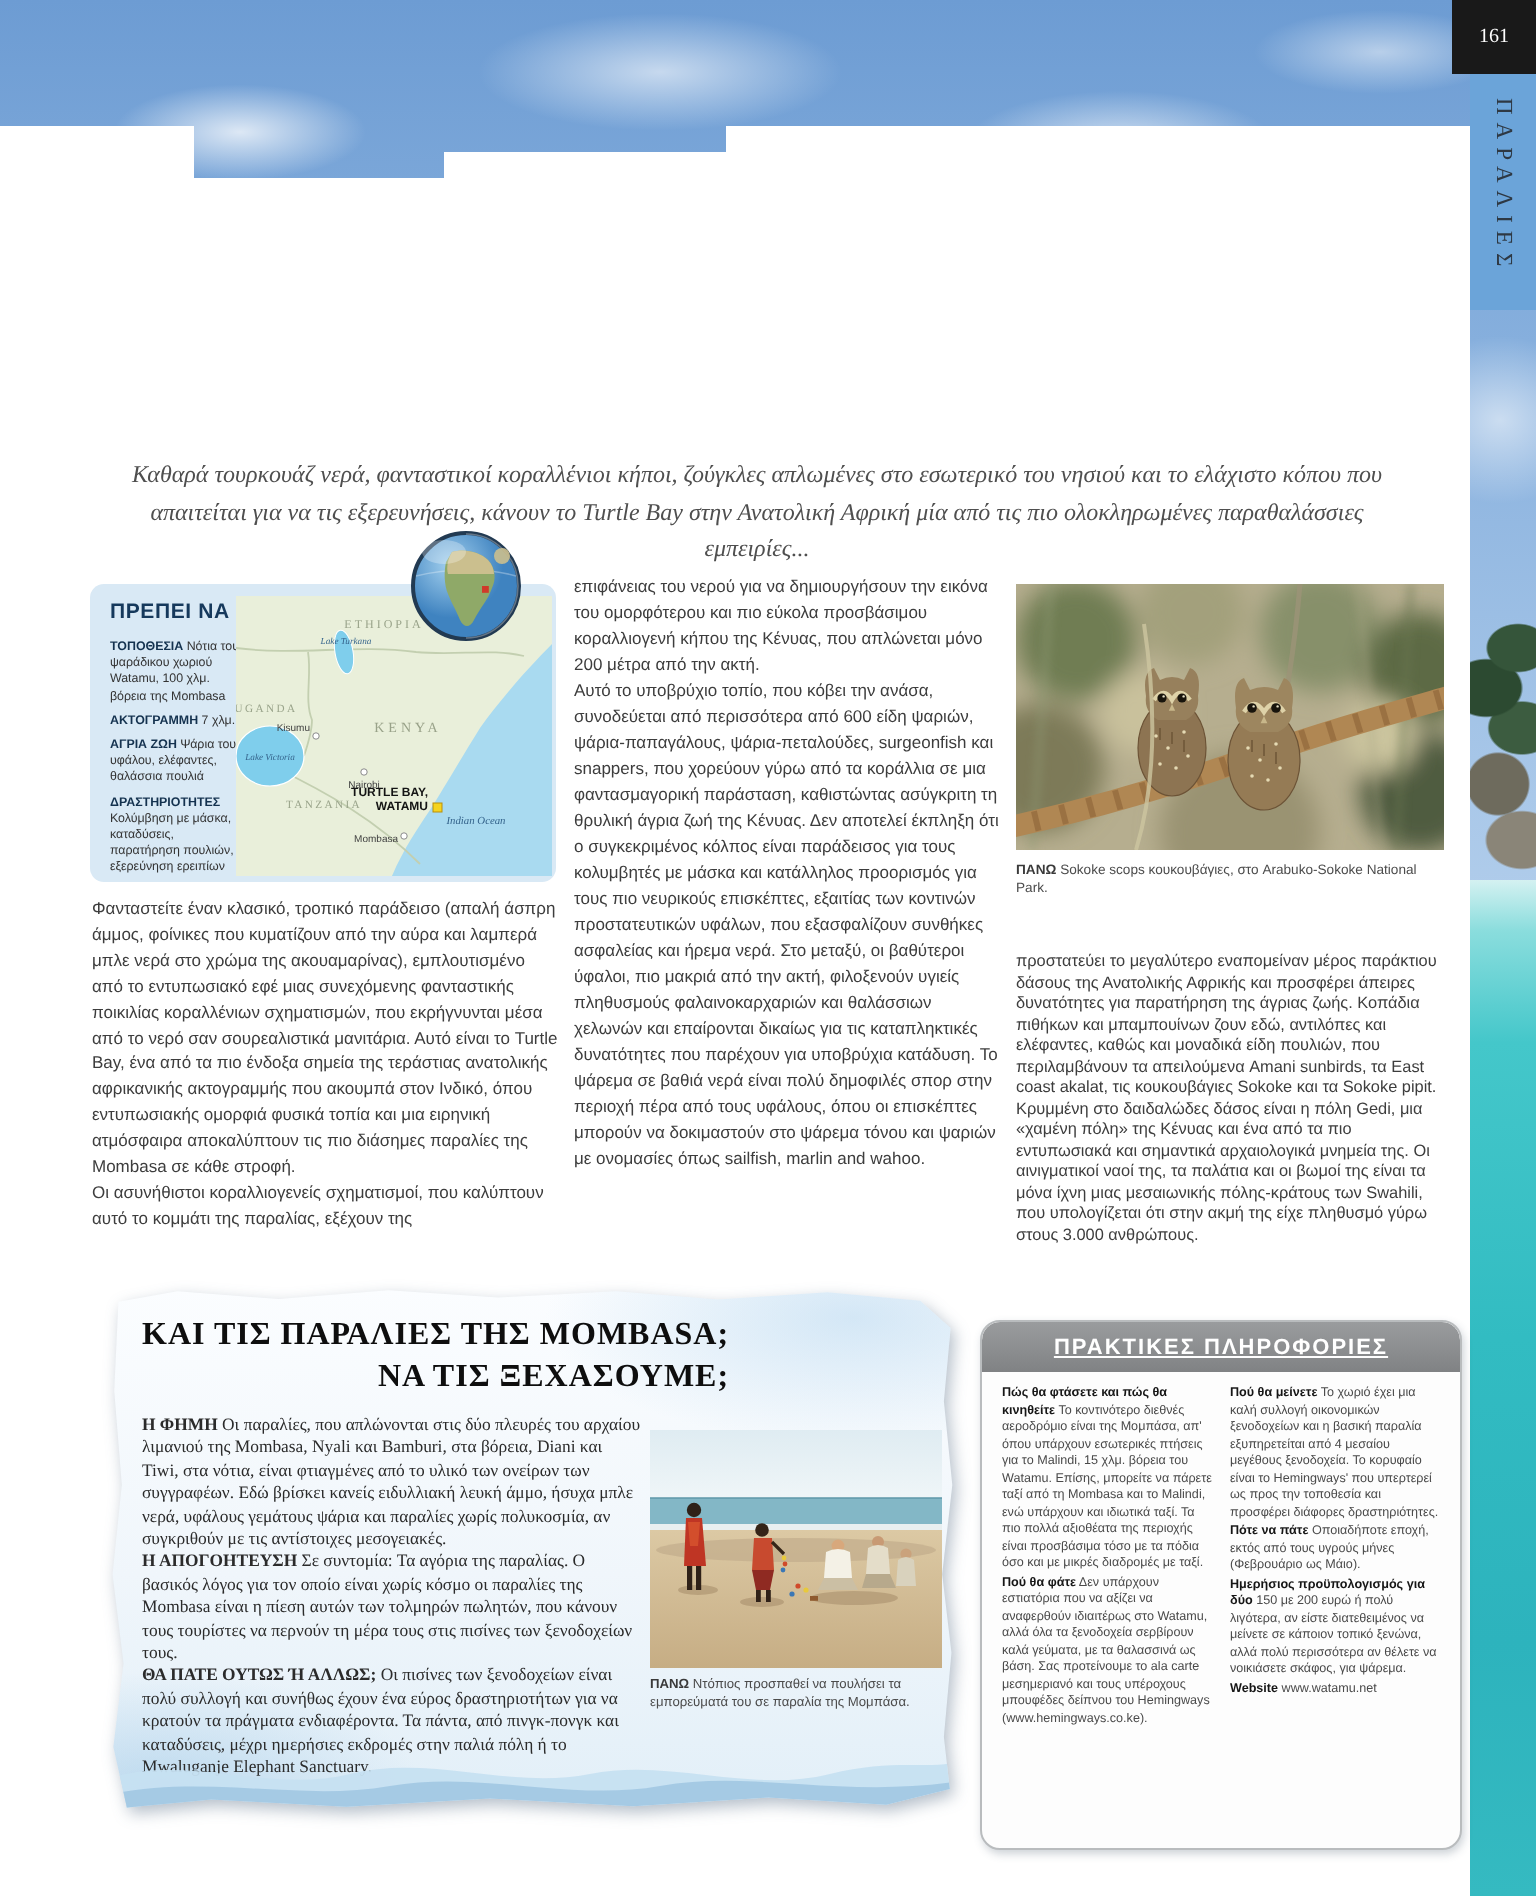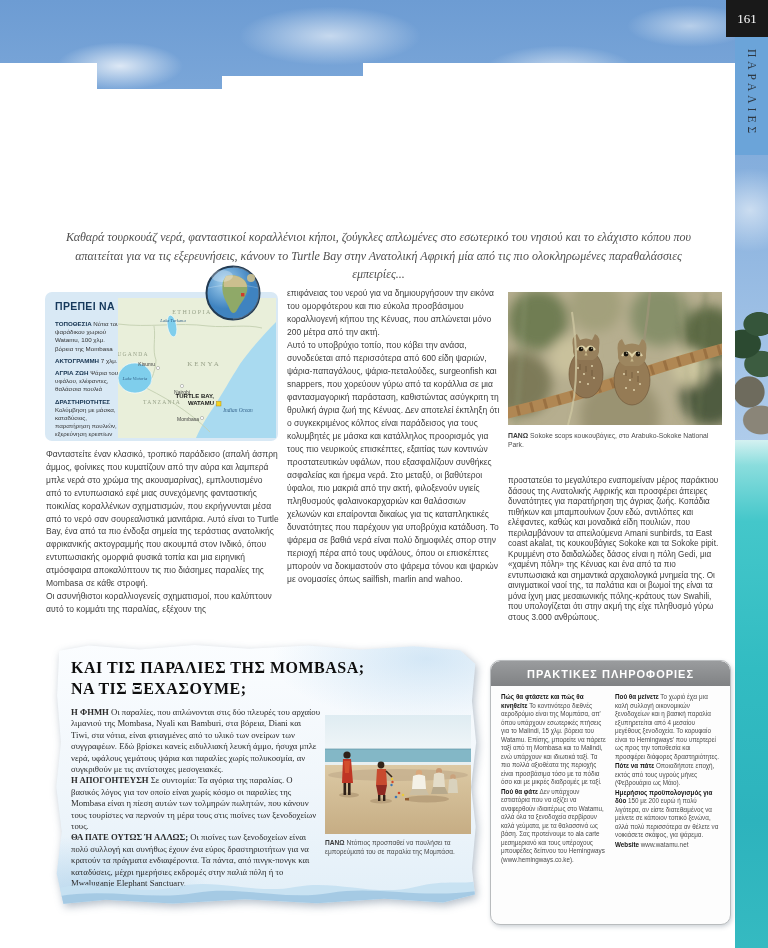--- a/index.html
+++ b/index.html
@@ -29,21 +29,21 @@
     background:linear-gradient(180deg,#d4f1f1 0%, #8adddd 5%, #44c7ca 16%, #32bcc2 45%, #2db3bd 75%, #35bac1 100%);
   }
 
   
   .page { position:absolute; left:0; top:0; width:735px; height:948px; background:#ffffff;
     clip-path:polygon(0 63px,97px 63px,97px 89px,222px 89px,222px 76px,363px 76px,363px 63px,735px 63px,735px 948px,0 948px);
   }
 
   
   .pagenum { position:absolute; left:726px; top:0; width:42px; height:37px; background:#191919;
-    color:#fff; font-family:"Liberation Serif", serif; font-size:13px; display:flex; align-items:center; justify-content:center; z-index:6; }
+    color:#fff; font-family:"Liberation Serif", serif; font-size:10px; display:flex; align-items:center; justify-content:center; z-index:6; }
   .section-strip { position:absolute; left:735px; top:37px; width:33px; height:118px; background:#6ba4d9; z-index:6;
     display:flex; justify-content:center; padding-top:12px; }
   .section-strip span { writing-mode:vertical-rl; font-family:"Liberation Serif", serif; font-size:11.5px;
     letter-spacing:4px; color:#2e3843; }
 
   
   .title-wrap { position:absolute; left:45px; top:138px; width:677px; text-align:center; z-index:4; }
   .title1 { font-family:"Liberation Serif", serif; font-size:30px; letter-spacing:3px; color:#191919; line-height:36px; }
   .title2 { font-family:"Liberation Serif", serif; font-size:26px; letter-spacing:2px; color:#191919; line-height:36px; }
   .intro { position:absolute; left:51px; top:228px; width:655px; text-align:center; z-index:4;
@@ -74,33 +74,33 @@
   .mombasa-wrap { position:absolute; left:55px; top:643px; width:422px; height:262px; z-index:5;
     filter:drop-shadow(2px 3px 4px rgba(40,70,100,.35)); }
   .mombasa-box { position:absolute; inset:0;
     background:
       radial-gradient(220px 90px at 88% 6%, rgba(165,205,235,.45), rgba(165,205,235,0) 70%),
       radial-gradient(200px 90px at 6% 96%, rgba(150,195,228,.5), rgba(150,195,228,0) 65%),
       linear-gradient(180deg,#fbfdff 0%, #f0f6fb 55%, #e2eff8 100%);
     clip-path:polygon(1% 3%,8% 1%,20% 2.5%,33% .8%,46% 2.2%,60% 1%,72% 2.6%,85% 1.2%,96% 2.8%,99.6% 8%,98.8% 22%,99.8% 38%,98.6% 55%,99.7% 70%,98.8% 86%,99.5% 96%,92% 99%,78% 97.6%,62% 99.3%,45% 97.8%,28% 99.4%,12% 98%,2% 99.5%,.4% 88%,1.6% 72%,.3% 55%,1.4% 38%,.5% 20%);
   }
   .m-title { position:absolute; left:16px; top:14px; font-family:"Liberation Serif", serif; font-weight:bold;
-    font-size:16px; line-height:21px; letter-spacing:.5px; color:#0e0e0e; }
+    font-size:16px; line-height:21px; letter-spacing:.5px; color:#0e0e0e;text-align:right; }
   .m-text { position:absolute; left:16px; top:64px; width:250px; font-family:"Liberation Serif", serif;
     font-size:8.7px; line-height:11.4px; color:#2b2b2b; }
   .m-text b { font-family:"Liberation Serif", serif; }
   .m-photo { position:absolute; left:270px; top:72px; width:146px; height:119px; overflow:hidden; }
   .m-caption { position:absolute; left:270px; top:196px; width:146px; font-size:6.6px; line-height:8.8px; color:#4c4c4c; }
   .m-wave { position:absolute; left:0; bottom:0; width:422px; height:40px; }
 
   
   .practical { position:absolute; left:490px; top:660px; width:241px; height:265px; background:#fdfdfd;
     border:1px solid #b9bcbe; border-radius:10px; z-index:5; box-shadow:1px 2px 4px rgba(60,80,100,.25); overflow:hidden; }
   .p-header { height:25px; background:linear-gradient(#9a9c9e,#808284); border-radius:9px 9px 0 0;
-    display:flex; align-items:center; justify-content:center; color:#fff; font-weight:bold; font-size:11px; letter-spacing:1px; }
+    display:flex; align-items:center; justify-content:center; color:#fff; font-weight:bold; font-size:11px; letter-spacing:1px;text-decoration:underline; }
   .p-body { padding:7px 10px; column-count:2; column-gap:9px; font-size:6.3px; line-height:8.5px; color:#4a4a4a; height:238px; }
   .p-body p { margin:0 0 1px 0; }
   .p-body b { color:#161616; }
 </style>
 </head>
 <body>
 
 <div class="canvas">
 
   <div class="bg-sky"></div>

